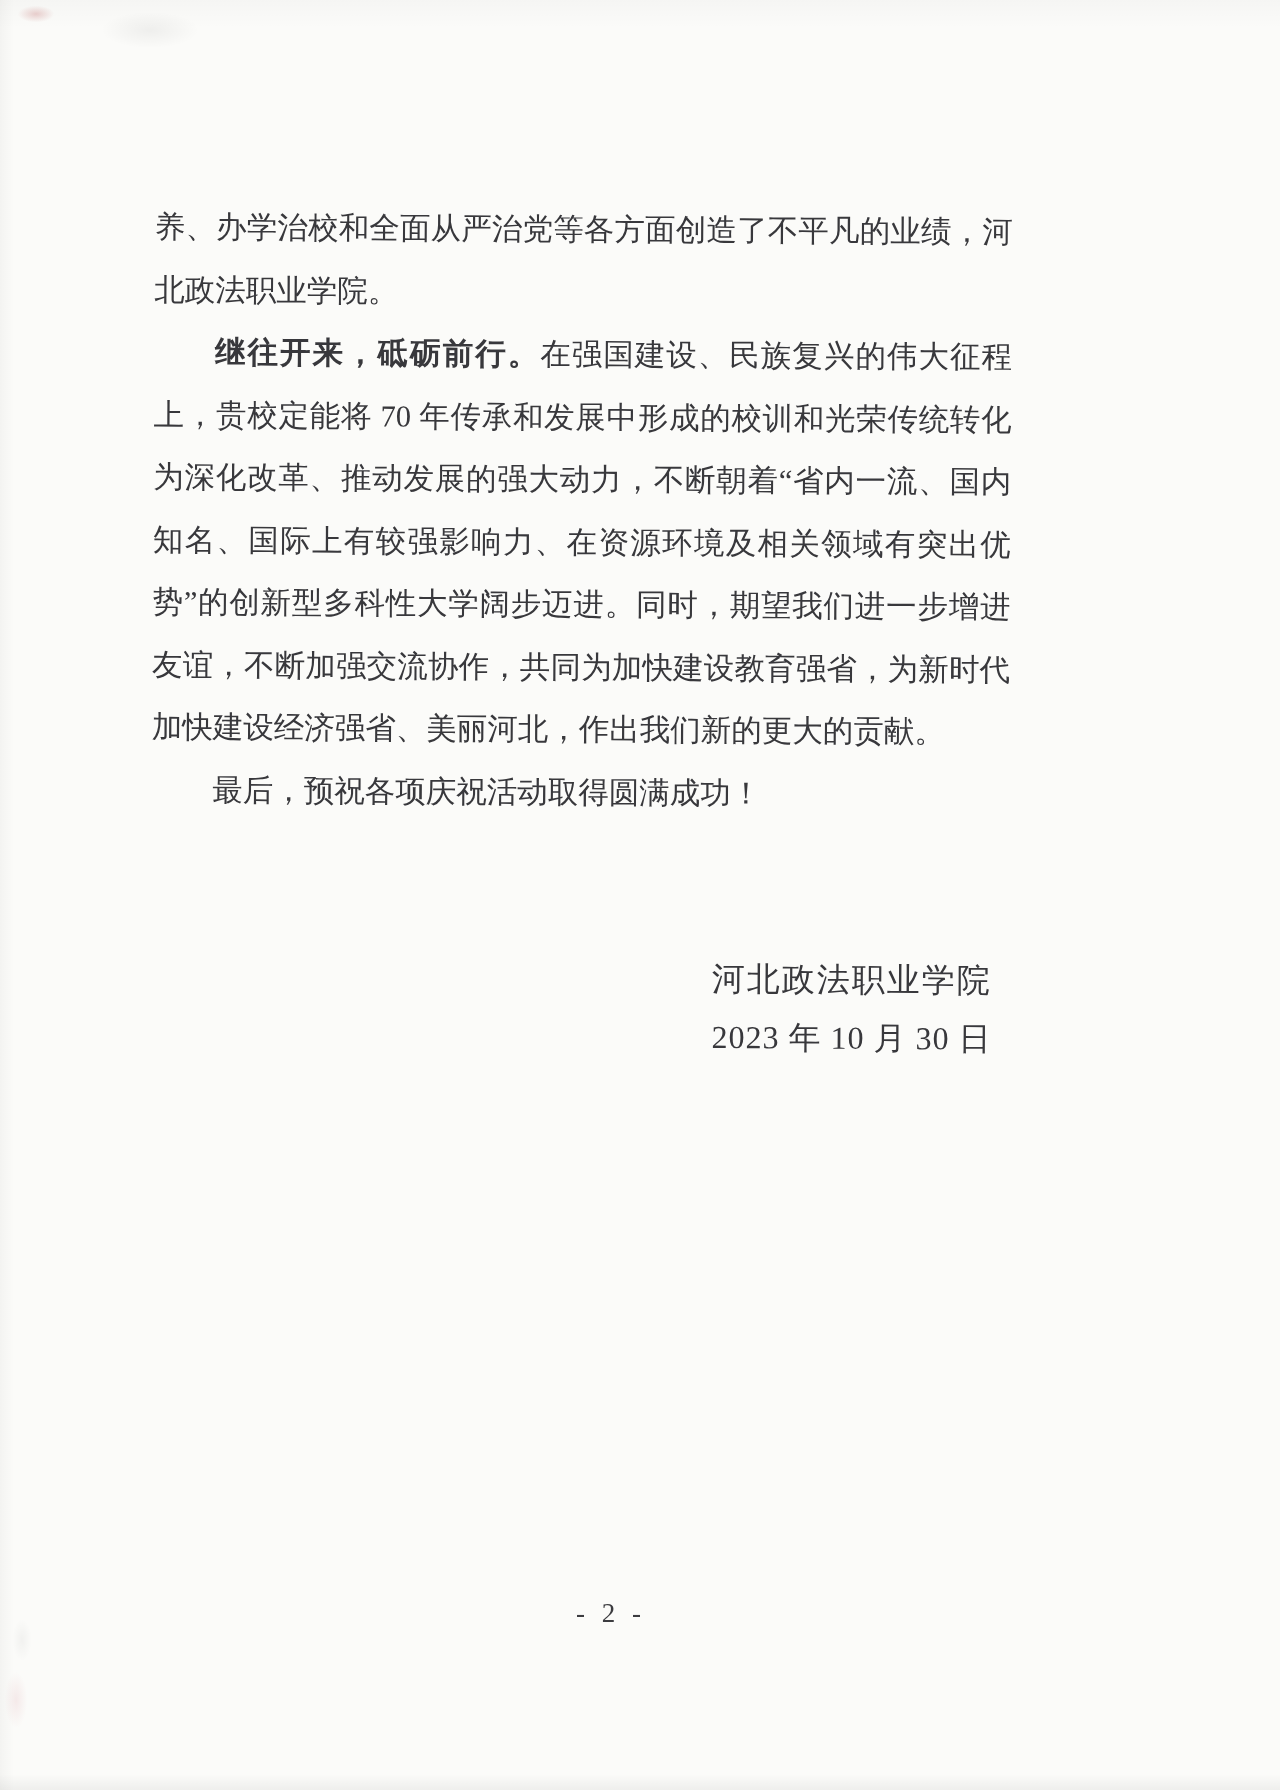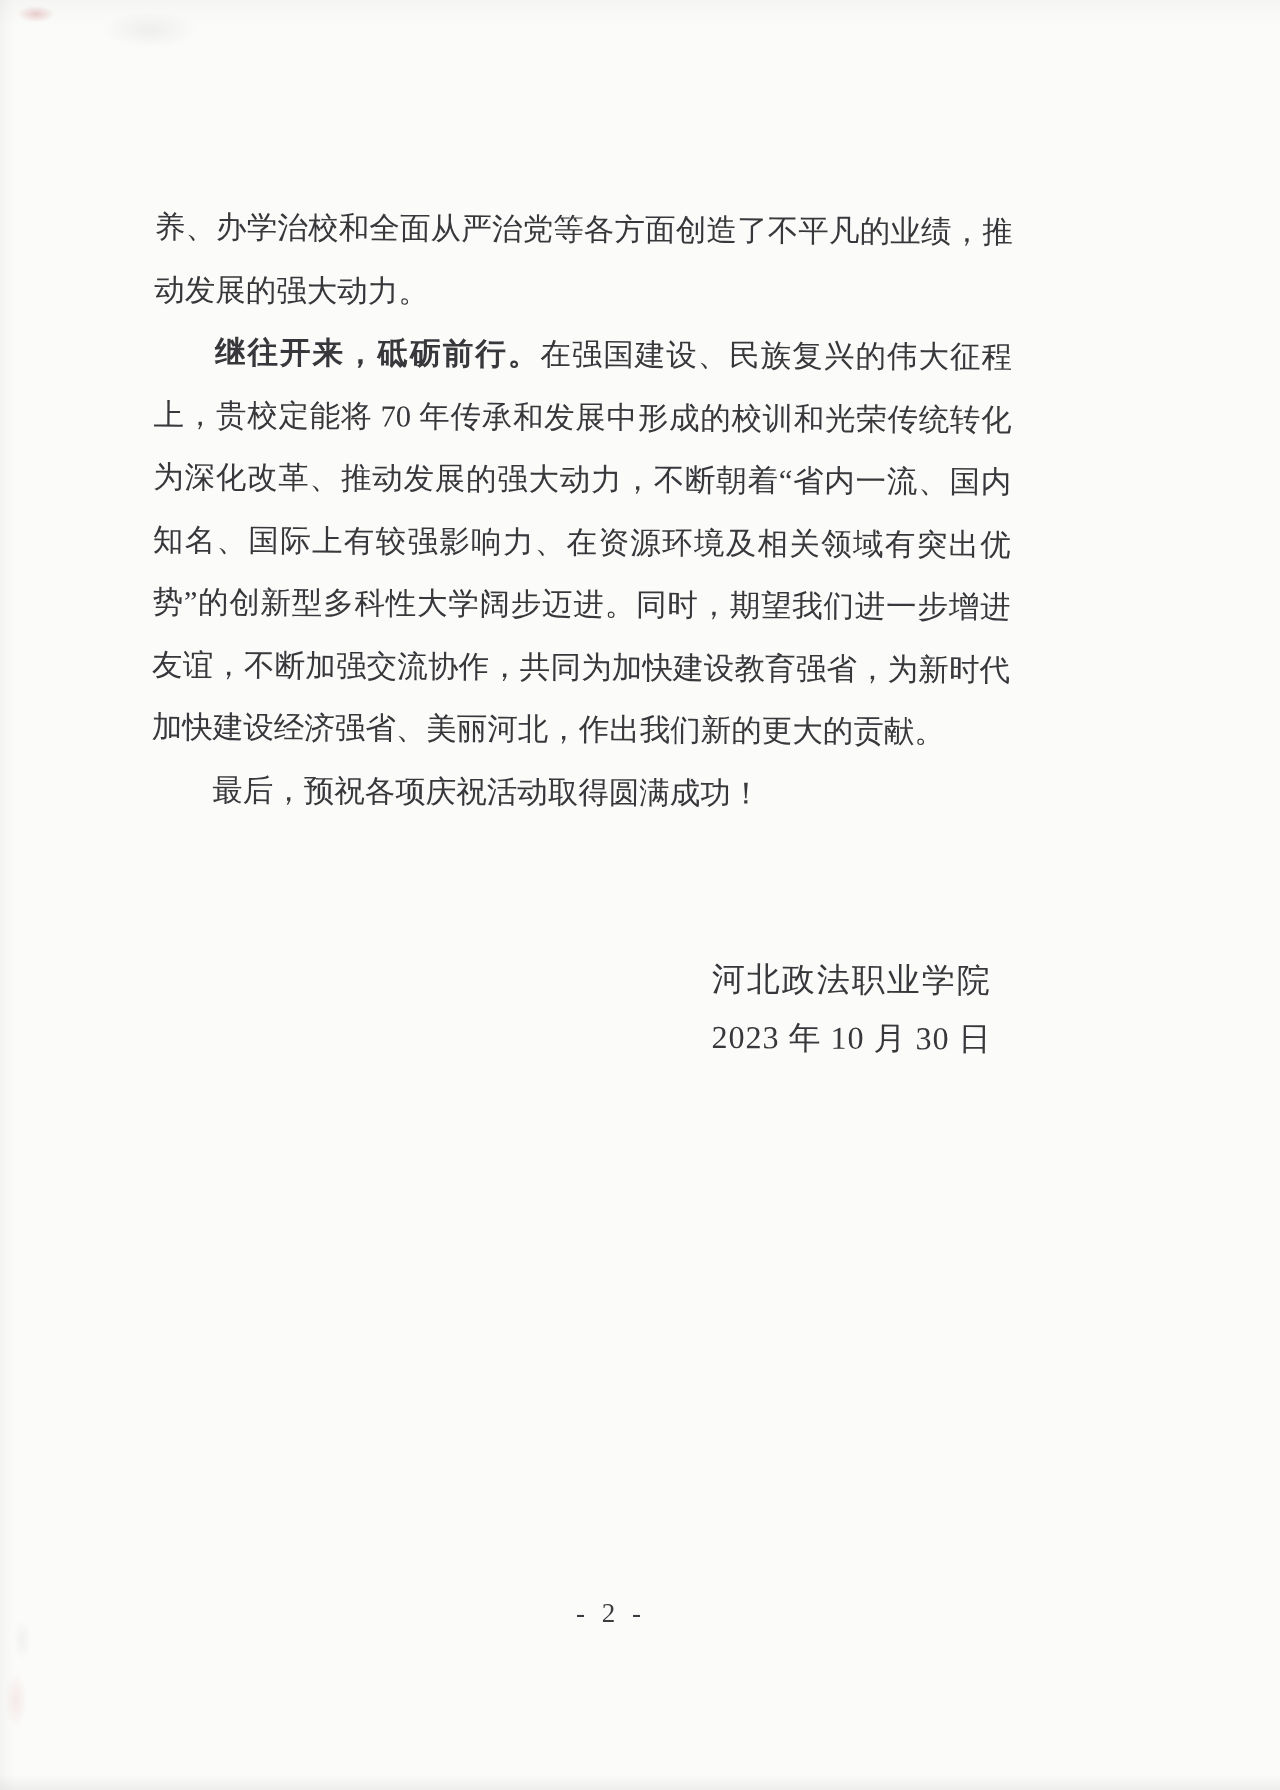--- a/index.html
+++ b/index.html
@@ -70,21 +70,21 @@
     color: #3c3c40;
     white-space: nowrap;
   }
 </style>
 </head>
 <body>
 
 <div class="sheet">
 
   <div class="content">
-    <p class="para"><span>养、办学治校和全面从严治党等各方面创造了不平凡的业绩，推动发展的强大动力。</span></p>
+    <p class="para"><span>养、办学治校和全面从严治党等各方面创造了不平凡的业绩，河北政法职业学院。</span></p>
 
     <p class="para indent"><span class="lead-bold">继往开来，砥砺前行。</span><span>在强国建设、民族复兴的伟大征程上，贵校定能将 70 年传承和发展中形成的校训和光荣传统转化为深化改革、推动发展的强大动力，不断朝着“省内一流、国内知名、国际上有较强影响力、在资源环境及相关领域有突出优势”的创新型多科性大学阔步迈进。同时，期望我们进一步增进友谊，不断加强交流协作，共同为加快建设教育强省，为新时代加快建设经济强省、美丽河北，作出我们新的更大的贡献。</span></p>
 
     <p class="para indent"><span>最后，预祝各项庆祝活动取得圆满成功！</span></p>
   </div>
 
   <div class="signature">
     <div class="sig-name">河北政法职业学院</div>
     <div class="sig-date">2023 年 10 月 30 日</div>
   </div>

